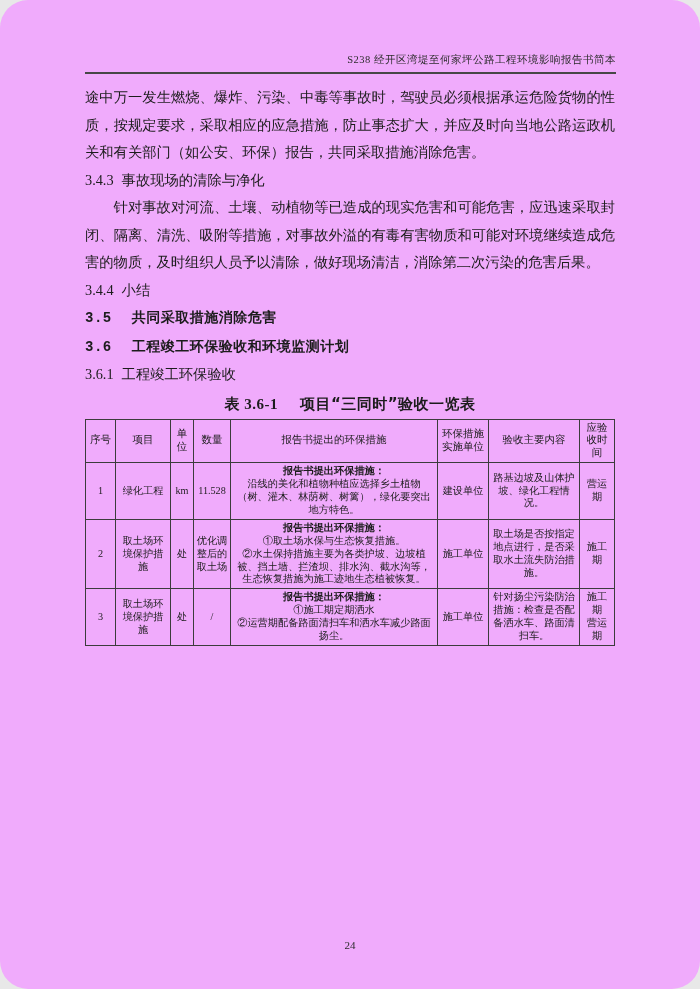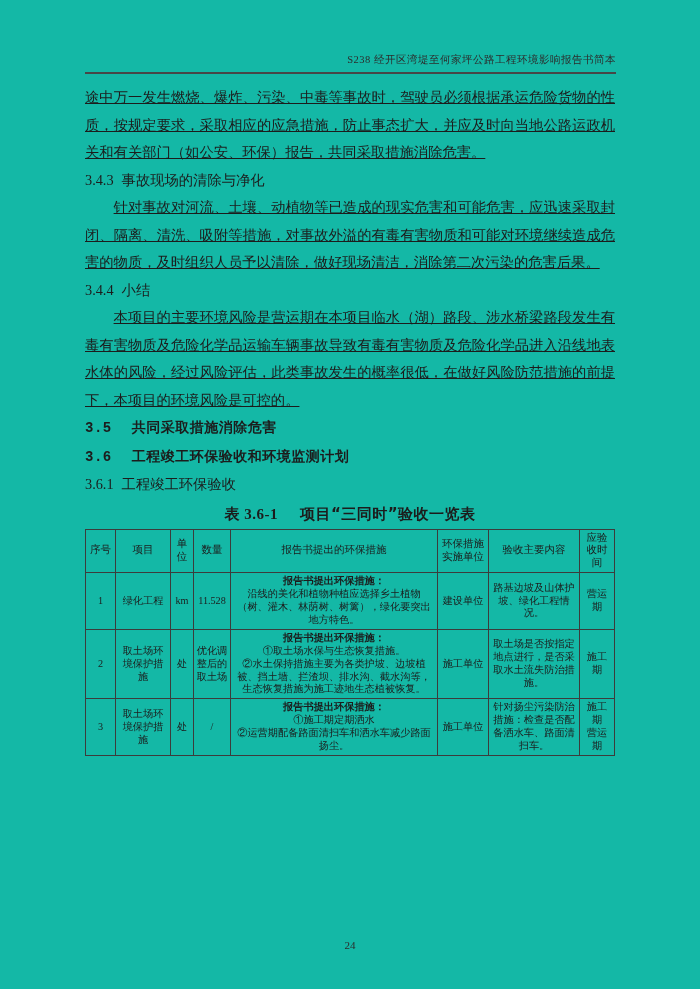--- a/index.html
+++ b/index.html
@@ -1,43 +1,44 @@
 <!DOCTYPE html>
 <html lang="zh"><head>
 <meta charset="utf-8">
 <style>
   html,body{margin:0;padding:0;}
   body{background:#e8e8e8;}
   .page{
     position:relative;
     width:700px;height:989px;
     margin:0 auto;
-    background:#14b8a6;
+    background:#f0abfc;
     font-family:"Liberation Serif","DejaVu Serif",serif;
     color:#1c1c1c;
     overflow:hidden;
+    border-radius:28px;
   }
   .doc-header{
     position:absolute;
     left:85px;right:84px;top:53px;
     text-align:right;
     font-size:10.5px;
     letter-spacing:0.5px;
     color:#2c2c2c;
     padding-bottom:5px;
     border-bottom:2.5px solid #474747;
   }
   .content{
     position:absolute;
     top:84px;left:85px;width:530px;
     font-size:14.3px;
     line-height:27.5px;
     text-align:justify;
   }
-  .content p{margin:0;text-indent:2em;text-decoration:underline;}
+  .content p{margin:0;text-indent:2em;}
   .content p.no-indent{text-indent:0;}
   .h-sub{ 
     font-size:14.3px;line-height:27.5px;font-weight:normal;margin:0;text-align:left;
   }
   .h-sub .num{margin-right:8px;}
   .h-main{ 
     font-family:"DejaVu Sans","Liberation Sans",sans-serif;
     font-size:14px;line-height:27.5px;font-weight:700;margin:0;text-align:left;
     letter-spacing:0.5px;
   }
@@ -93,21 +94,20 @@
     <div class="h-sub">
       <span class="num">3.4.3</span><span>事故现场的清除与净化</span>
     </div>
 
     <p>针对事故对河流、土壤、动植物等已造成的现实危害和可能危害，应迅速采取封闭、隔离、清洗、吸附等措施，对事故外溢的有毒有害物质和可能对环境继续造成危害的物质，及时组织人员予以清除，做好现场清洁，消除第二次污染的危害后果。</p>
 
     <div class="h-sub">
       <span class="num">3.4.4</span><span>小结</span>
     </div>
 
-    <p>本项目的主要环境风险是营运期在本项目临水（湖）路段、涉水桥梁路段发生有毒有害物质及危险化学品运输车辆事故导致有毒有害物质及危险化学品进入沿线地表水体的风险，经过风险评估，此类事故发生的概率很低，在做好风险防范措施的前提下，本项目的环境风险是可控的。</p>
 
     <div class="h-main">
       <span class="num">3.5</span><span>共同采取措施消除危害</span>
     </div>
 
 
     <div class="h-main">
       <span class="num">3.6</span><span>工程竣工环保验收和环境监测计划</span>
     </div>
 

